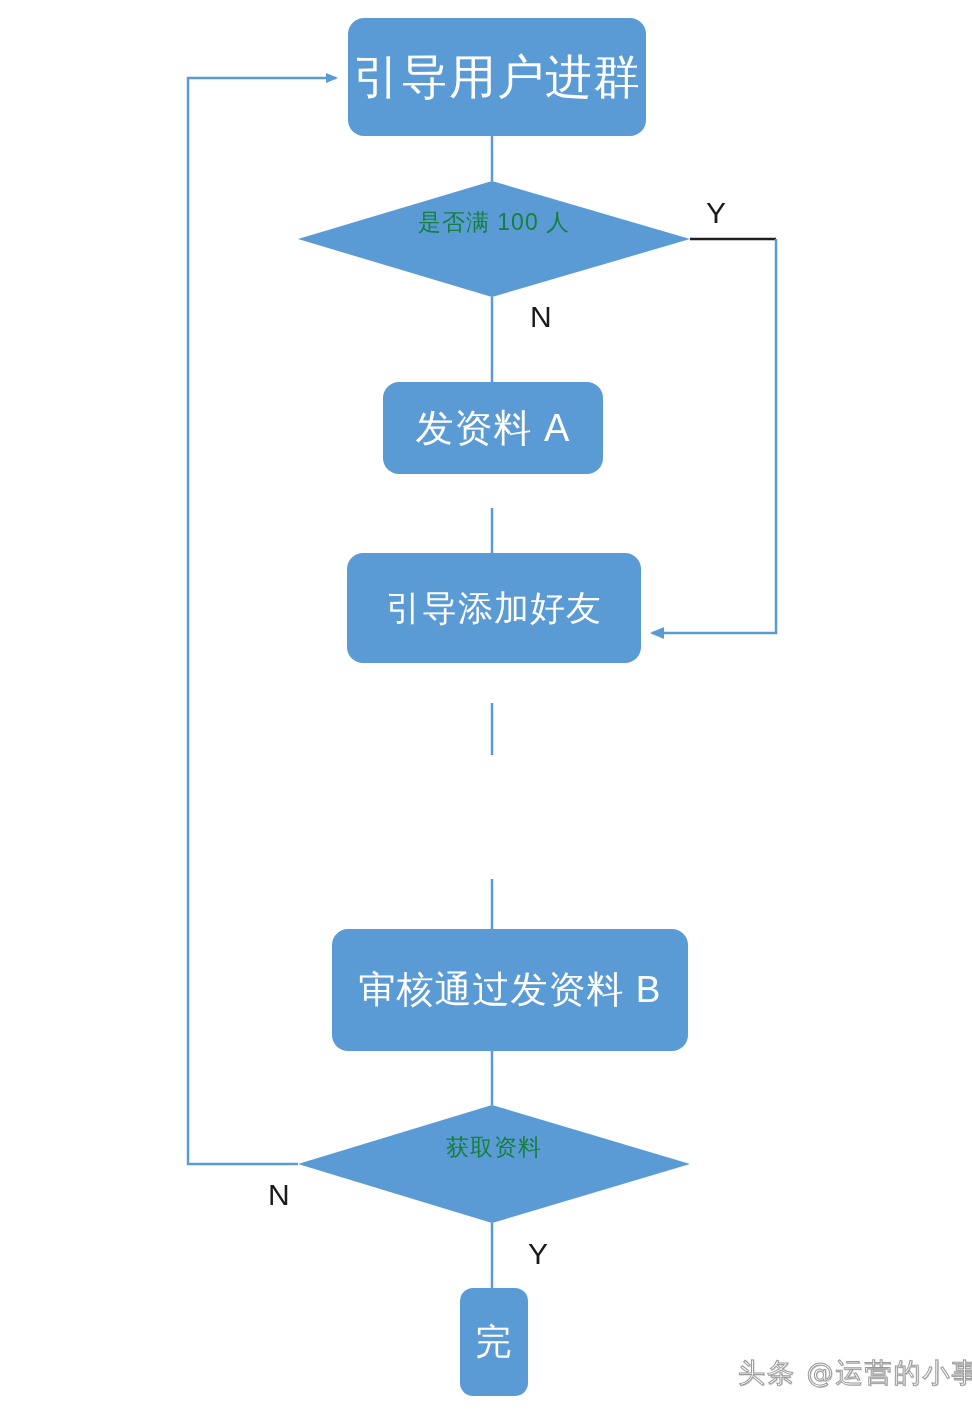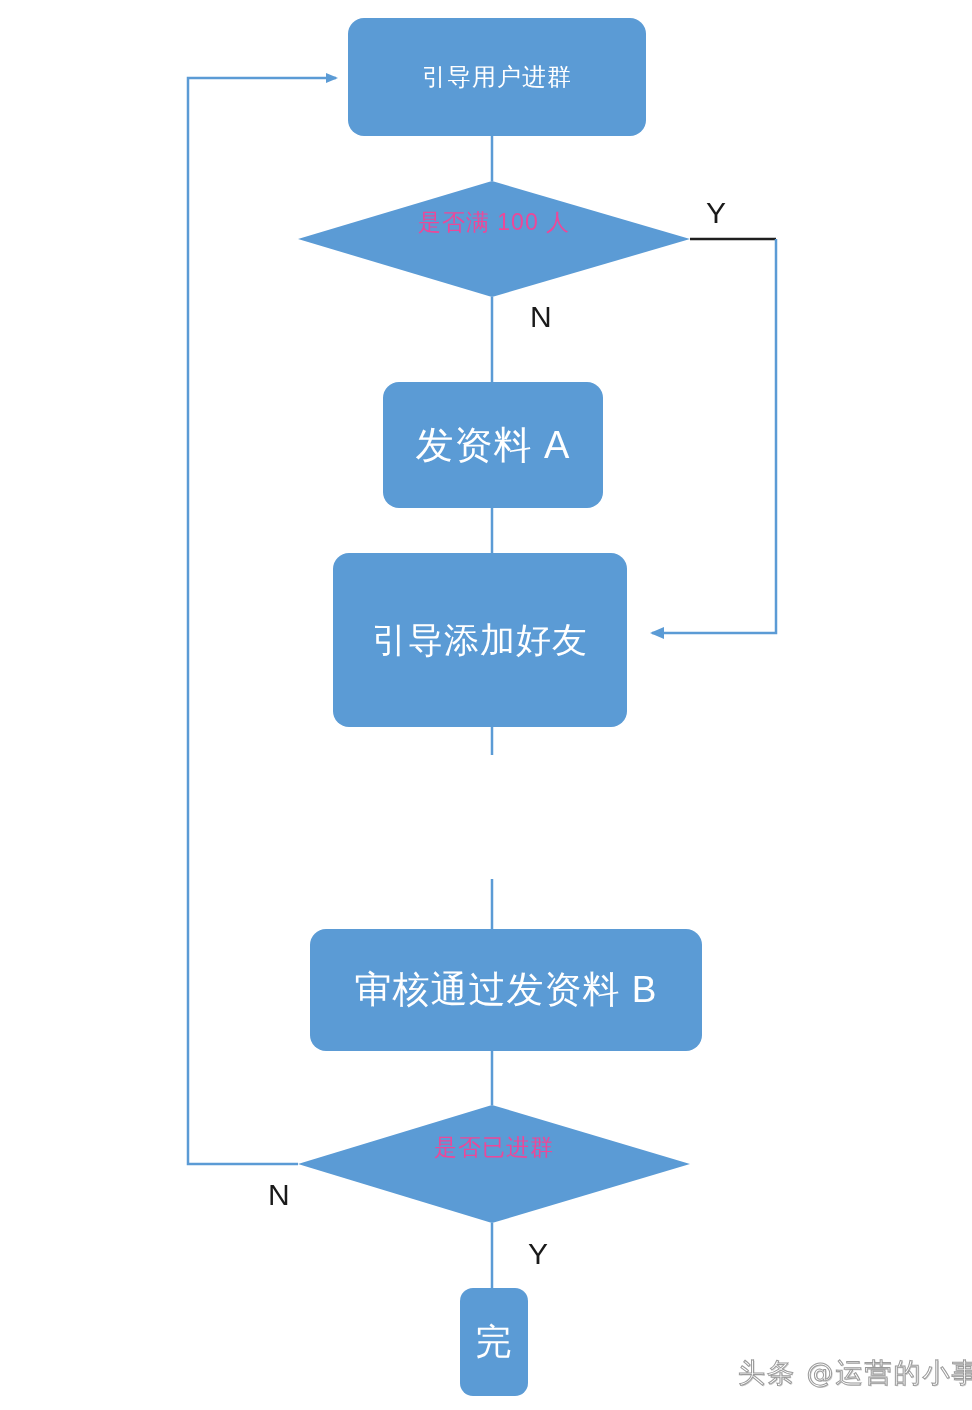--- a/index.html
+++ b/index.html
@@ -38,37 +38,37 @@
   }
   .proc {
     background: #5B9BD5;
     border-radius: 16px;
     line-height: 1.28;
     letter-spacing: 1px;
   }
   .proc .line2 {
     display: block;
   }
-  .n1 { left: 348px; top: 18px;  width: 298px; height: 118px; font-size: 24px; }
-  .n2 { left: 383px; top: 382px; width: 220px; height: 126px; font-size: 38px; }
-  .n3 { left: 333px; top: 553px; width: 294px; height: 174px; font-size: 35px; }
+  .n1 { left: 348px; top: 18px;  width: 298px; height: 118px; font-size: 47px; }
+  .n2 { left: 383px; top: 382px; width: 220px; height: 92px; font-size: 38px; }
+  .n3 { left: 347px; top: 553px; width: 294px; height: 110px; font-size: 35px; }
   .n4 { left: 315px; top: 755px; width: 356px; height: 124px; font-size: 38px; }
-  .n5 { left: 310px; top: 929px; width: 392px; height: 122px; font-size: 37px; }
+  .n5 { left: 332px; top: 929px; width: 356px; height: 122px; font-size: 37px; }
   .n6 { left: 460px; top: 1288px; width: 68px; height: 108px; font-size: 36px; border-radius: 13px; }
 
   .diamond {
     position: absolute;
     z-index: 2;
   }
   .diamond .label {
     position: absolute;
     left: 0;
     width: 100%;
     text-align: center;
-    color: #ec4899;
+    color: #15803d;
     font-size: 23px;
     letter-spacing: 1px;
     z-index: 4;
   }
   .d1 { left: 298px; top: 181px; width: 392px; height: 116px; }
   .d1 .label { top: 26px; }
   .d2 { left: 298px; top: 1105px; width: 392px; height: 118px; }
   .d2 .label { top: 27px; }
 
   .branch-label {
@@ -152,21 +152,21 @@
       <span class="line2">引导添加好友</span>
     </span>
   </div>
 
 
   <div class="node proc n5">
     <span>审核通过发资料 B</span>
   </div>
 
   <div class="diamond d2">
-    <span class="label">是否已进群</span>
+    <span class="label">获取资料</span>
   </div>
 
   <div class="node proc n6">
     <span>完</span>
   </div>
 
   <div class="branch-label bl-y1">Y</div>
   <div class="branch-label bl-n1">N</div>
   <div class="branch-label bl-n2">N</div>
   <div class="branch-label bl-y2">Y</div>

